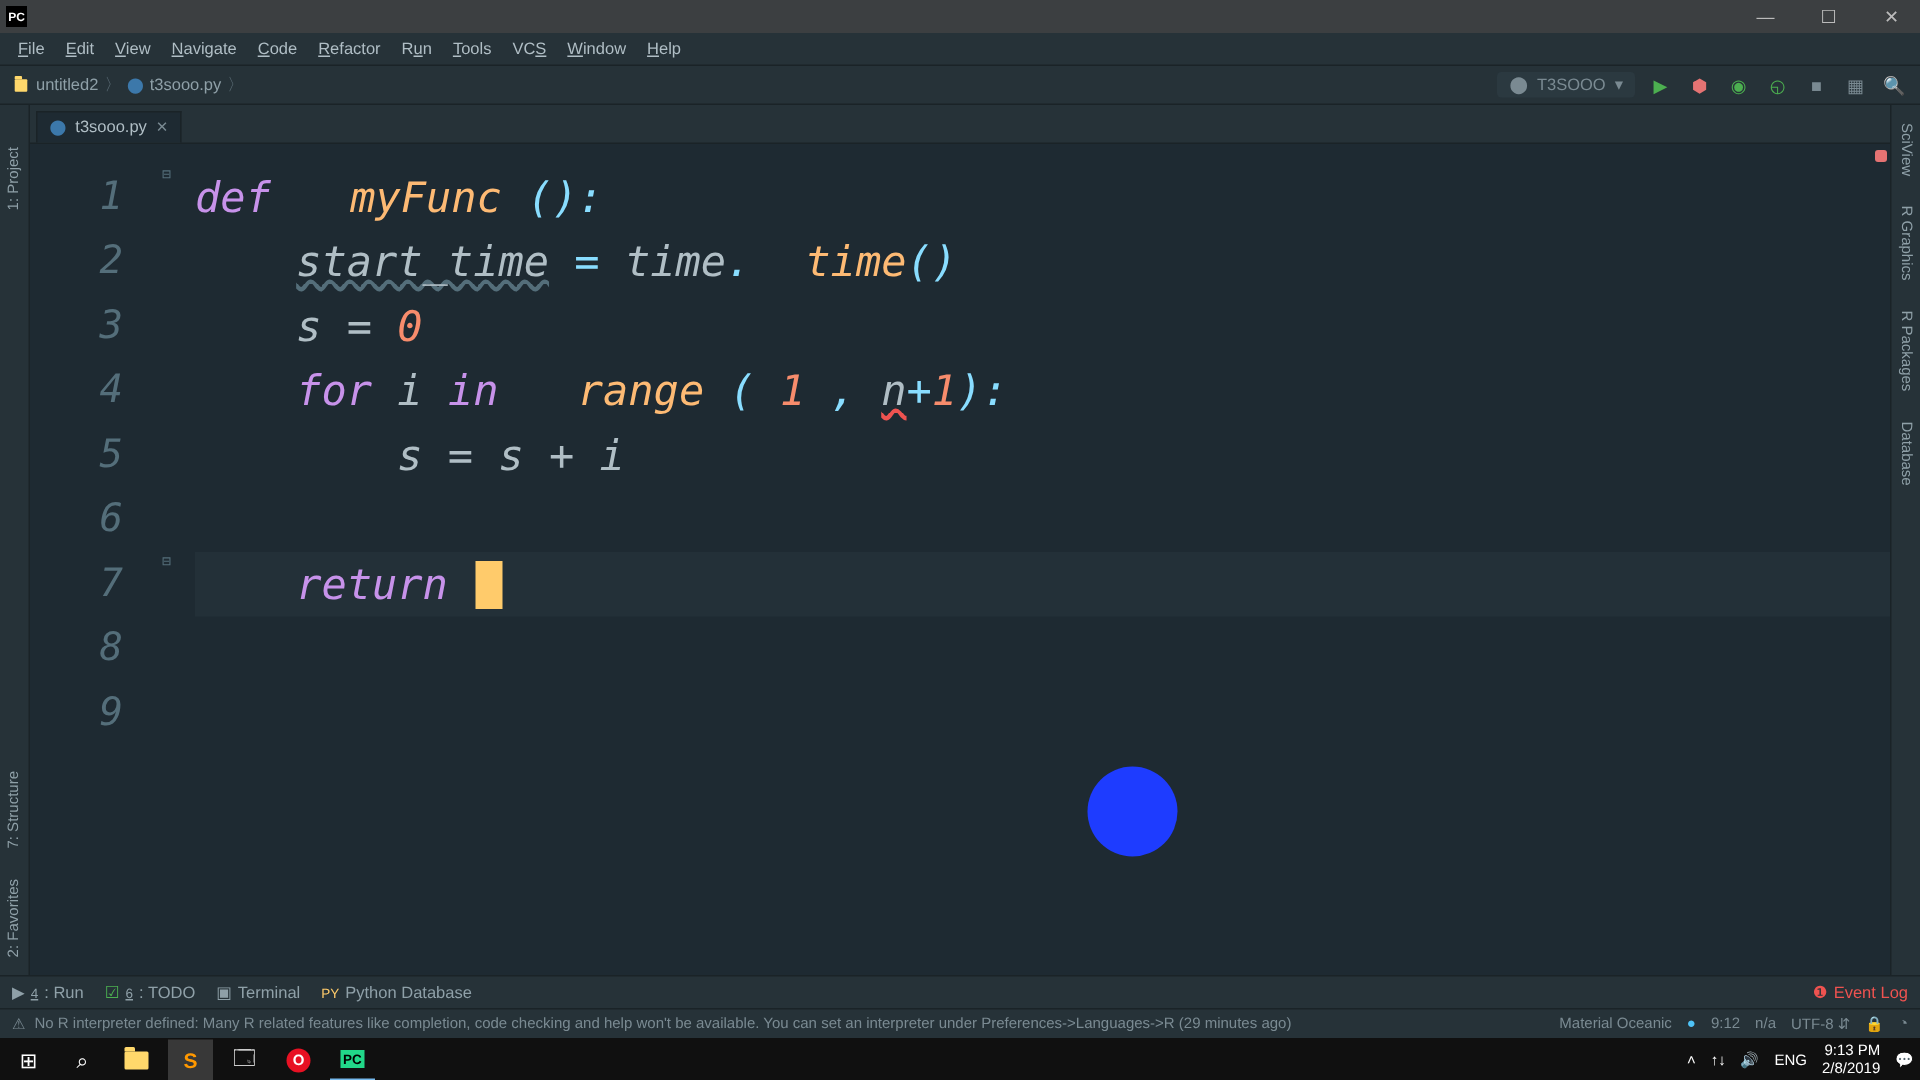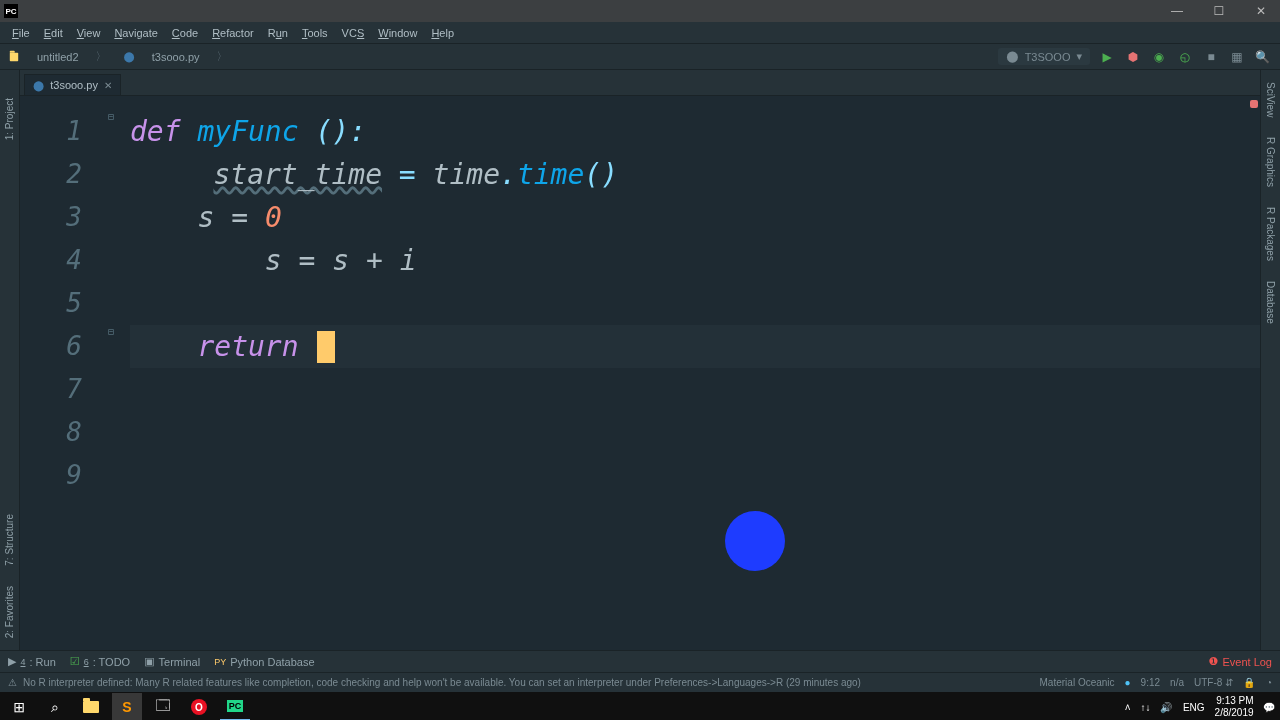--- a/index.html
+++ b/index.html
@@ -6,21 +6,21 @@
 body { font-family: "Segoe UI", Arial, sans-serif; font-size: 12px; background: #1e2a32; color: #b0bec5; width: 1280px; height: 720px; overflow: hidden; }
 .titlebar { background: #3c3f41; height: 22px; display: flex; align-items: center; justify-content: space-between; padding: 0 4px; font-size: 11px; color: #bbb; }
 .titlebar-left { display: flex; align-items: center; gap: 4px; }
 .logo-small { width: 14px; height: 14px; background: #000; color: #fff; display: flex; align-items: center; justify-content: center; font-size: 8px; font-weight: bold; }
 .win-btns { display: flex; gap: 12px; }
 .win-btn { width: 30px; text-align: center; cursor: pointer; font-size: 12px; }
 .menubar { background: #263238; height: 22px; display: flex; align-items: center; padding: 0 6px; gap: 2px; font-size: 11px; color: #b0bec5; border-bottom: 1px solid #1a2327; }
 .menubar .mi { padding: 2px 6px; cursor: pointer; }
 .menubar .mi u { text-decoration: underline; }
 .toolbar { background: #263238; height: 26px; display: flex; align-items: center; justify-content: space-between; padding: 0 8px; font-size: 11px; border-bottom: 1px solid #1a2327; }
-.breadcrumbs { display: flex; align-items: center; gap: 17px; color: #8fa0a8; }
+.breadcrumbs { display: flex; align-items: center; gap: 4px; color: #8fa0a8; }
 .bc-sep { color: #5a6b74; }
 .bc-icon { width: 12px; height: 12px; display: inline-flex; align-items: center; justify-content: center; }
 .toolbar-right { display: flex; align-items: center; gap: 8px; }
 .run-combo { display: flex; align-items: center; gap: 6px; background: #2b3940; padding: 2px 8px; border-radius: 3px; color: #7a8a92; }
 .icon-btn { width: 18px; height: 18px; display: flex; align-items: center; justify-content: center; cursor: pointer; font-size: 12px; }
 .play { color: #4caf50; }
 .bug { color: #e57373; }
 .main { display: flex; height: 580px; background: #1e2a32; position: relative; }
 .left-rail { width: 20px; background: #263238; border-right: 1px solid #1a2327; display: flex; flex-direction: column; align-items: center; padding-top: 20px; }
 .rail-tab { writing-mode: vertical-lr; transform: rotate(180deg); font-size: 10px; color: #8fa0a8; padding: 8px 2px; cursor: pointer; margin-bottom: 4px; }
@@ -29,25 +29,25 @@
 .editor-area { flex: 1; display: flex; flex-direction: column; }
 .tabs { height: 26px; background: #263238; display: flex; align-items: flex-end; padding-left: 4px; border-bottom: 1px solid #1a2327; }
 .tab { background: #1e2a32; padding: 4px 8px; font-size: 11px; display: flex; align-items: center; gap: 6px; border-top: 1px solid #1a2327; border-left: 1px solid #1a2327; border-right: 1px solid #1a2327; }
 .tab-close { color: #7a8a92; cursor: pointer; font-size: 10px; }
 .editor { flex: 1; display: flex; font-family: "Consolas", monospace; font-size: 28px; position: relative; }
 .gutter { width: 80px; background: #1e2a32; text-align: right; padding-right: 18px; padding-top: 14px; color: #546e7a; font-size: 26px; line-height: 43px; font-style: italic; }
 .code { flex: 1; padding-top: 14px; padding-left: 30px; line-height: 43px; font-style: italic; }
 .line { height: 43px; white-space: pre; position: relative; }
 .line.current { background: #233038; }
 .kw { color: #c792ea; }
-.fn { color: #0ea5e9; }
+.fn { color: #fdba74; margin-left: 36px; }
 .num { color: #f78c6c; }
 .id { color: #b0bec5; }
 .punc { color: #89ddff; }
-.undw { text-decoration: underline wavy #546e7a; margin-left: 16px; }
+.undw { text-decoration: underline wavy #546e7a; }
 .unde { text-decoration: underline wavy #ef5350; }
 .cursor { display: inline-block; width: 18px; height: 32px; background: #ffcb6b; vertical-align: text-bottom; margin-left: 2px; }
 .blue-dot { position: absolute; width: 60px; height: 60px; background: #1e3cff; border-radius: 50%; left: 725px; top: 441px; }
 .fold { position:absolute; left:-22px; width:12px; height:12px; color:#546e7a; font-size:10px; display:flex; align-items:center; }
 .err-stripe { position: absolute; top: 4px; right: 2px; width: 8px; height: 8px; background: #e57373; border-radius: 2px; }
 .bottom-tabs { height: 22px; background: #263238; border-top: 1px solid #1a2327; display: flex; align-items: center; justify-content: space-between; padding: 0 8px; font-size: 11px; }
 .bt-left { display: flex; gap: 14px; align-items: center; }
 .bt-item { display: flex; align-items: center; gap: 4px; cursor: pointer; color: #8fa0a8; }
 .bt-num { font-size: 9px; text-decoration: underline; }
 .evlog { color: #ef5350; display: flex; align-items: center; gap: 4px; }
@@ -144,20 +144,21 @@
           <div>5</div>
           <div>6</div>
           <div>7</div>
           <div>8</div>
           <div>9</div>
       </div>
       <div class="code">
         <div class="line"><span class="fold">⊟</span><span class="kw">def</span><span> </span><span class="fn">myFunc</span><span class="punc"> ():</span></div>
         <div class="line"><span>    </span><span class="id undw">start_time</span><span class="punc"> = </span><span class="id">time</span><span class="punc">.</span><span class="fn">time</span><span class="punc">()</span></div>
         <div class="line"><span>    </span><span class="id">s = </span><span class="num">0</span></div>
+        <div class="line"><span>    </span><span class="kw">for</span><span class="id"> i </span><span class="kw">in</span><span> </span><span class="fn">range</span><span class="punc"> ( </span><span class="num">1</span><span class="punc"> , </span><span class="id unde">n</span><span class="punc">+</span><span class="num">1</span><span class="punc">):</span></div>
         <div class="line"><span>        </span><span class="id">s = s + i</span></div>
         <div class="line"></div>
         <div class="line current"><span class="fold">⊟</span><span>    </span><span class="kw">return</span><span> </span><span class="cursor"></span></div>
       </div>
       <div class="err-stripe"></div>
     </div>
   </div>
 
   <div class="right-rail">
     <div class="rail-tab">SciView</div>

